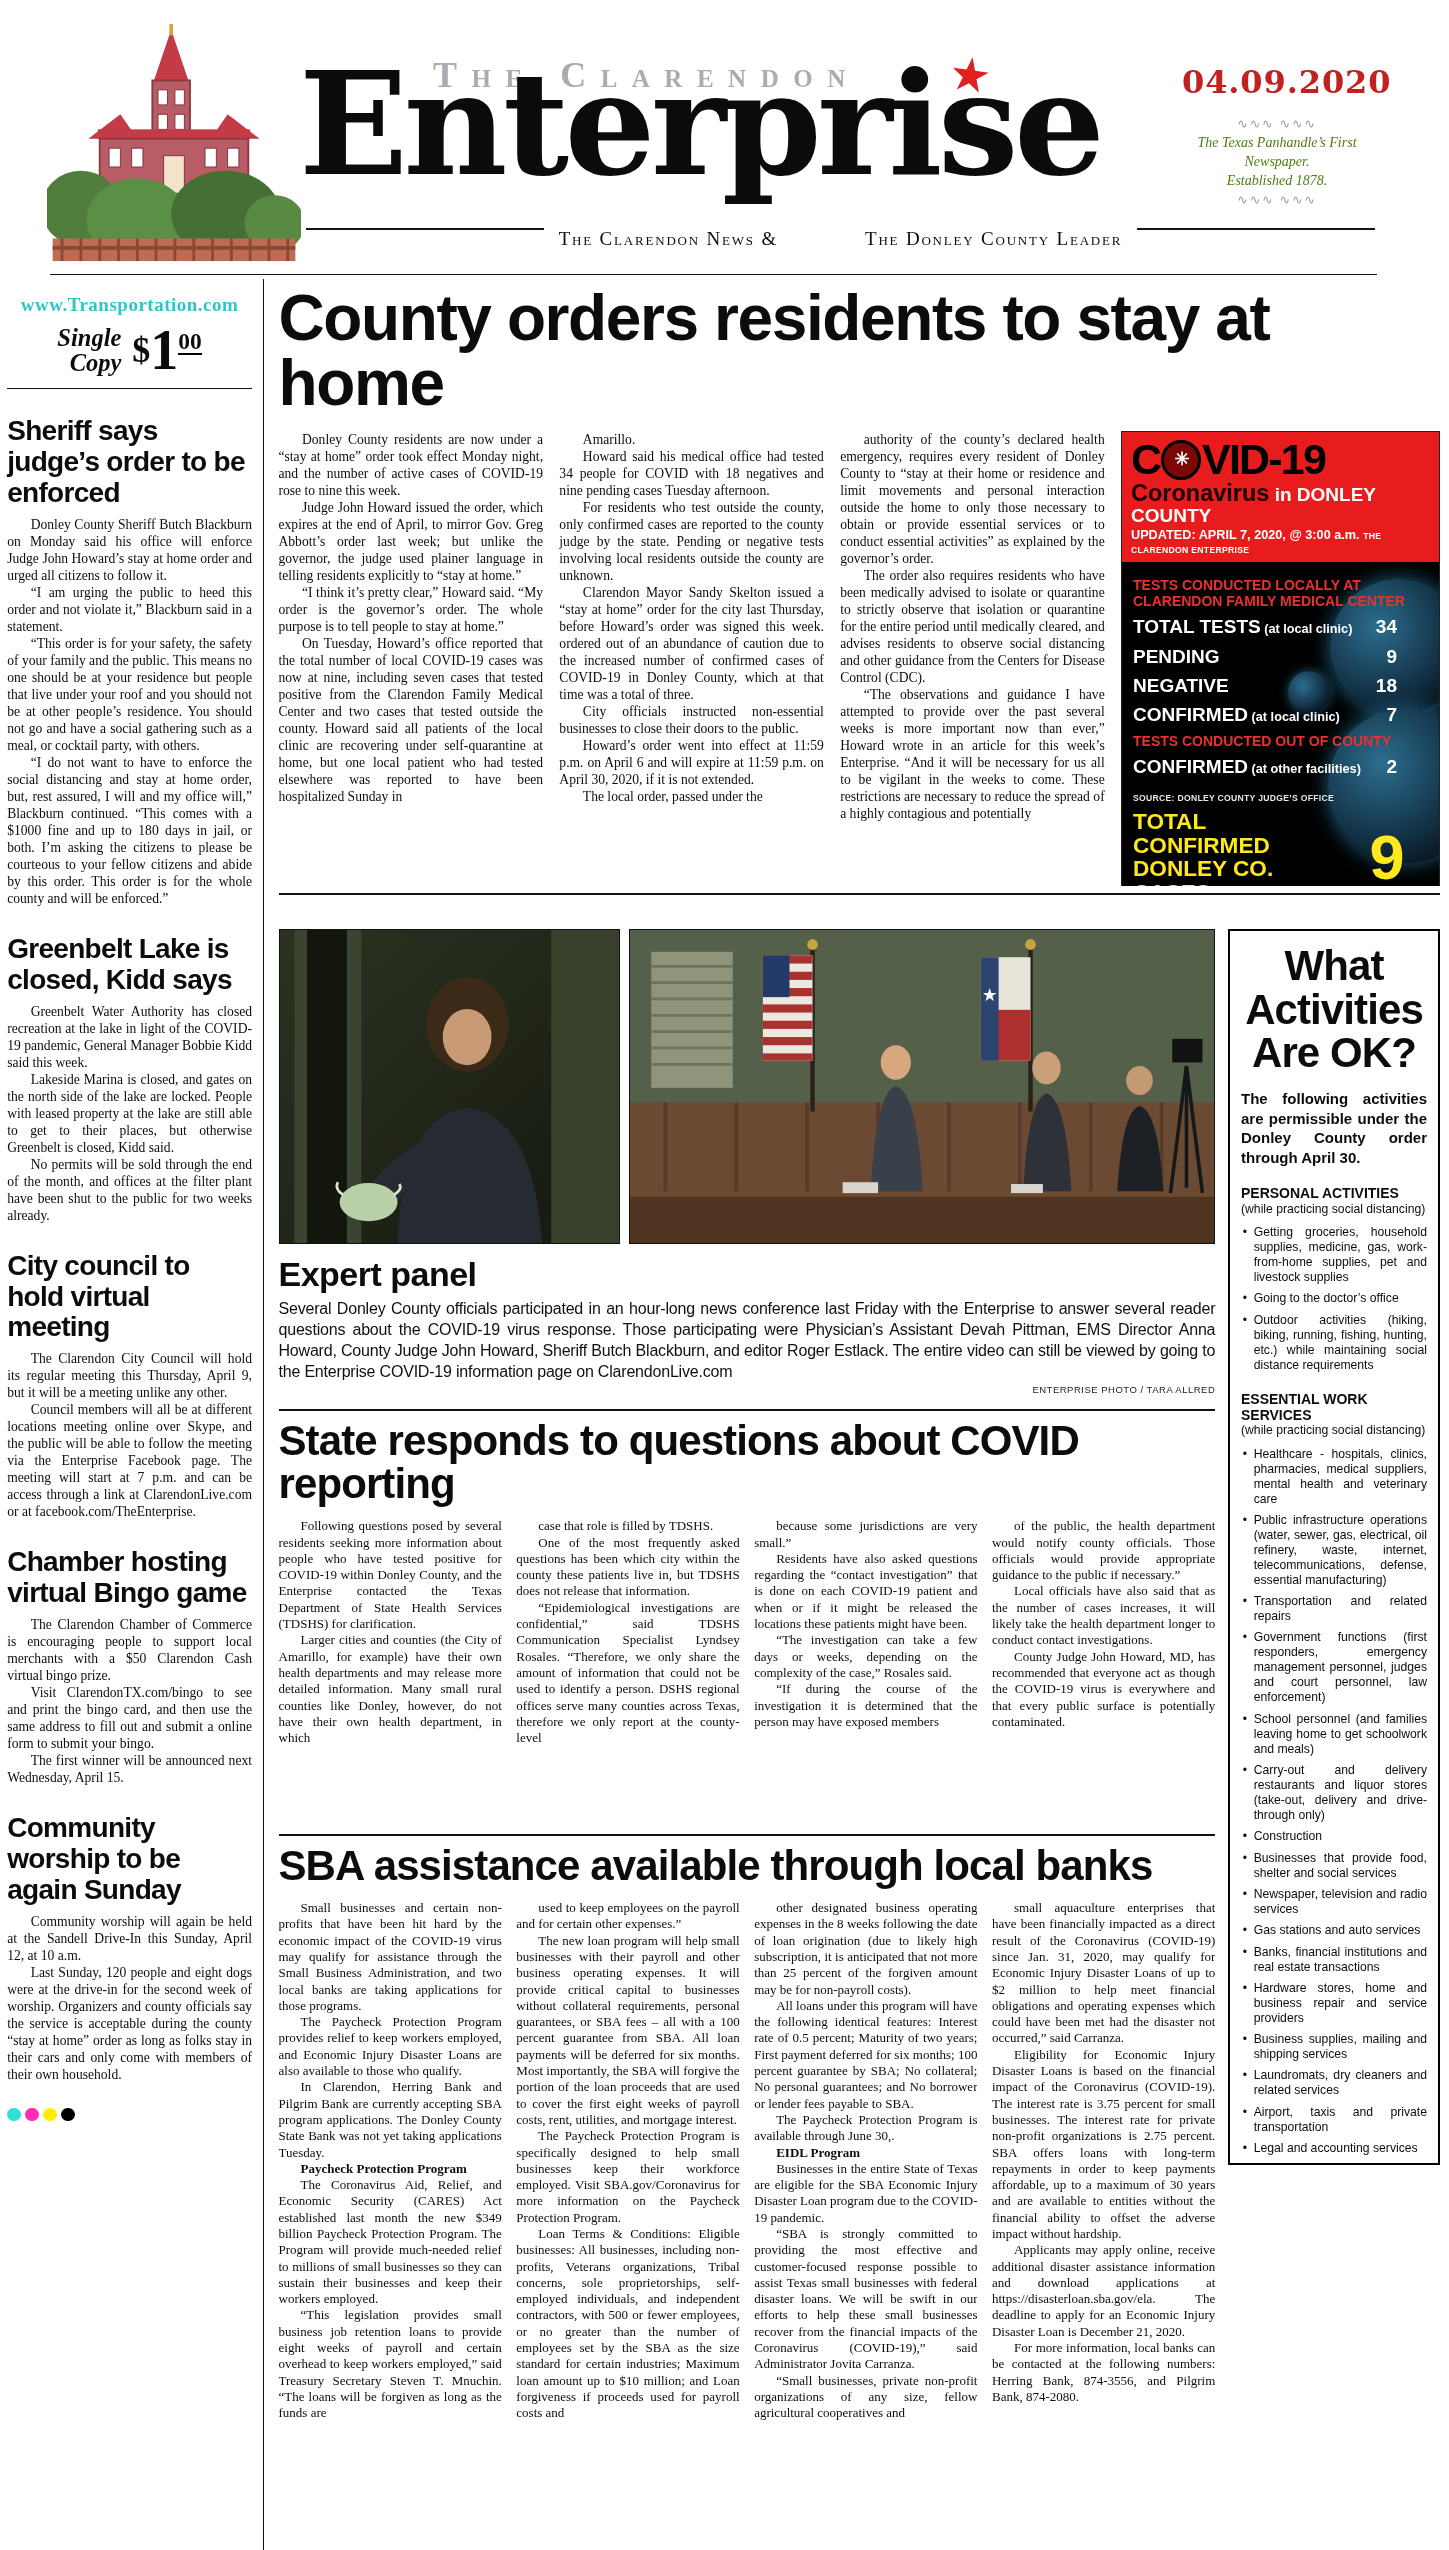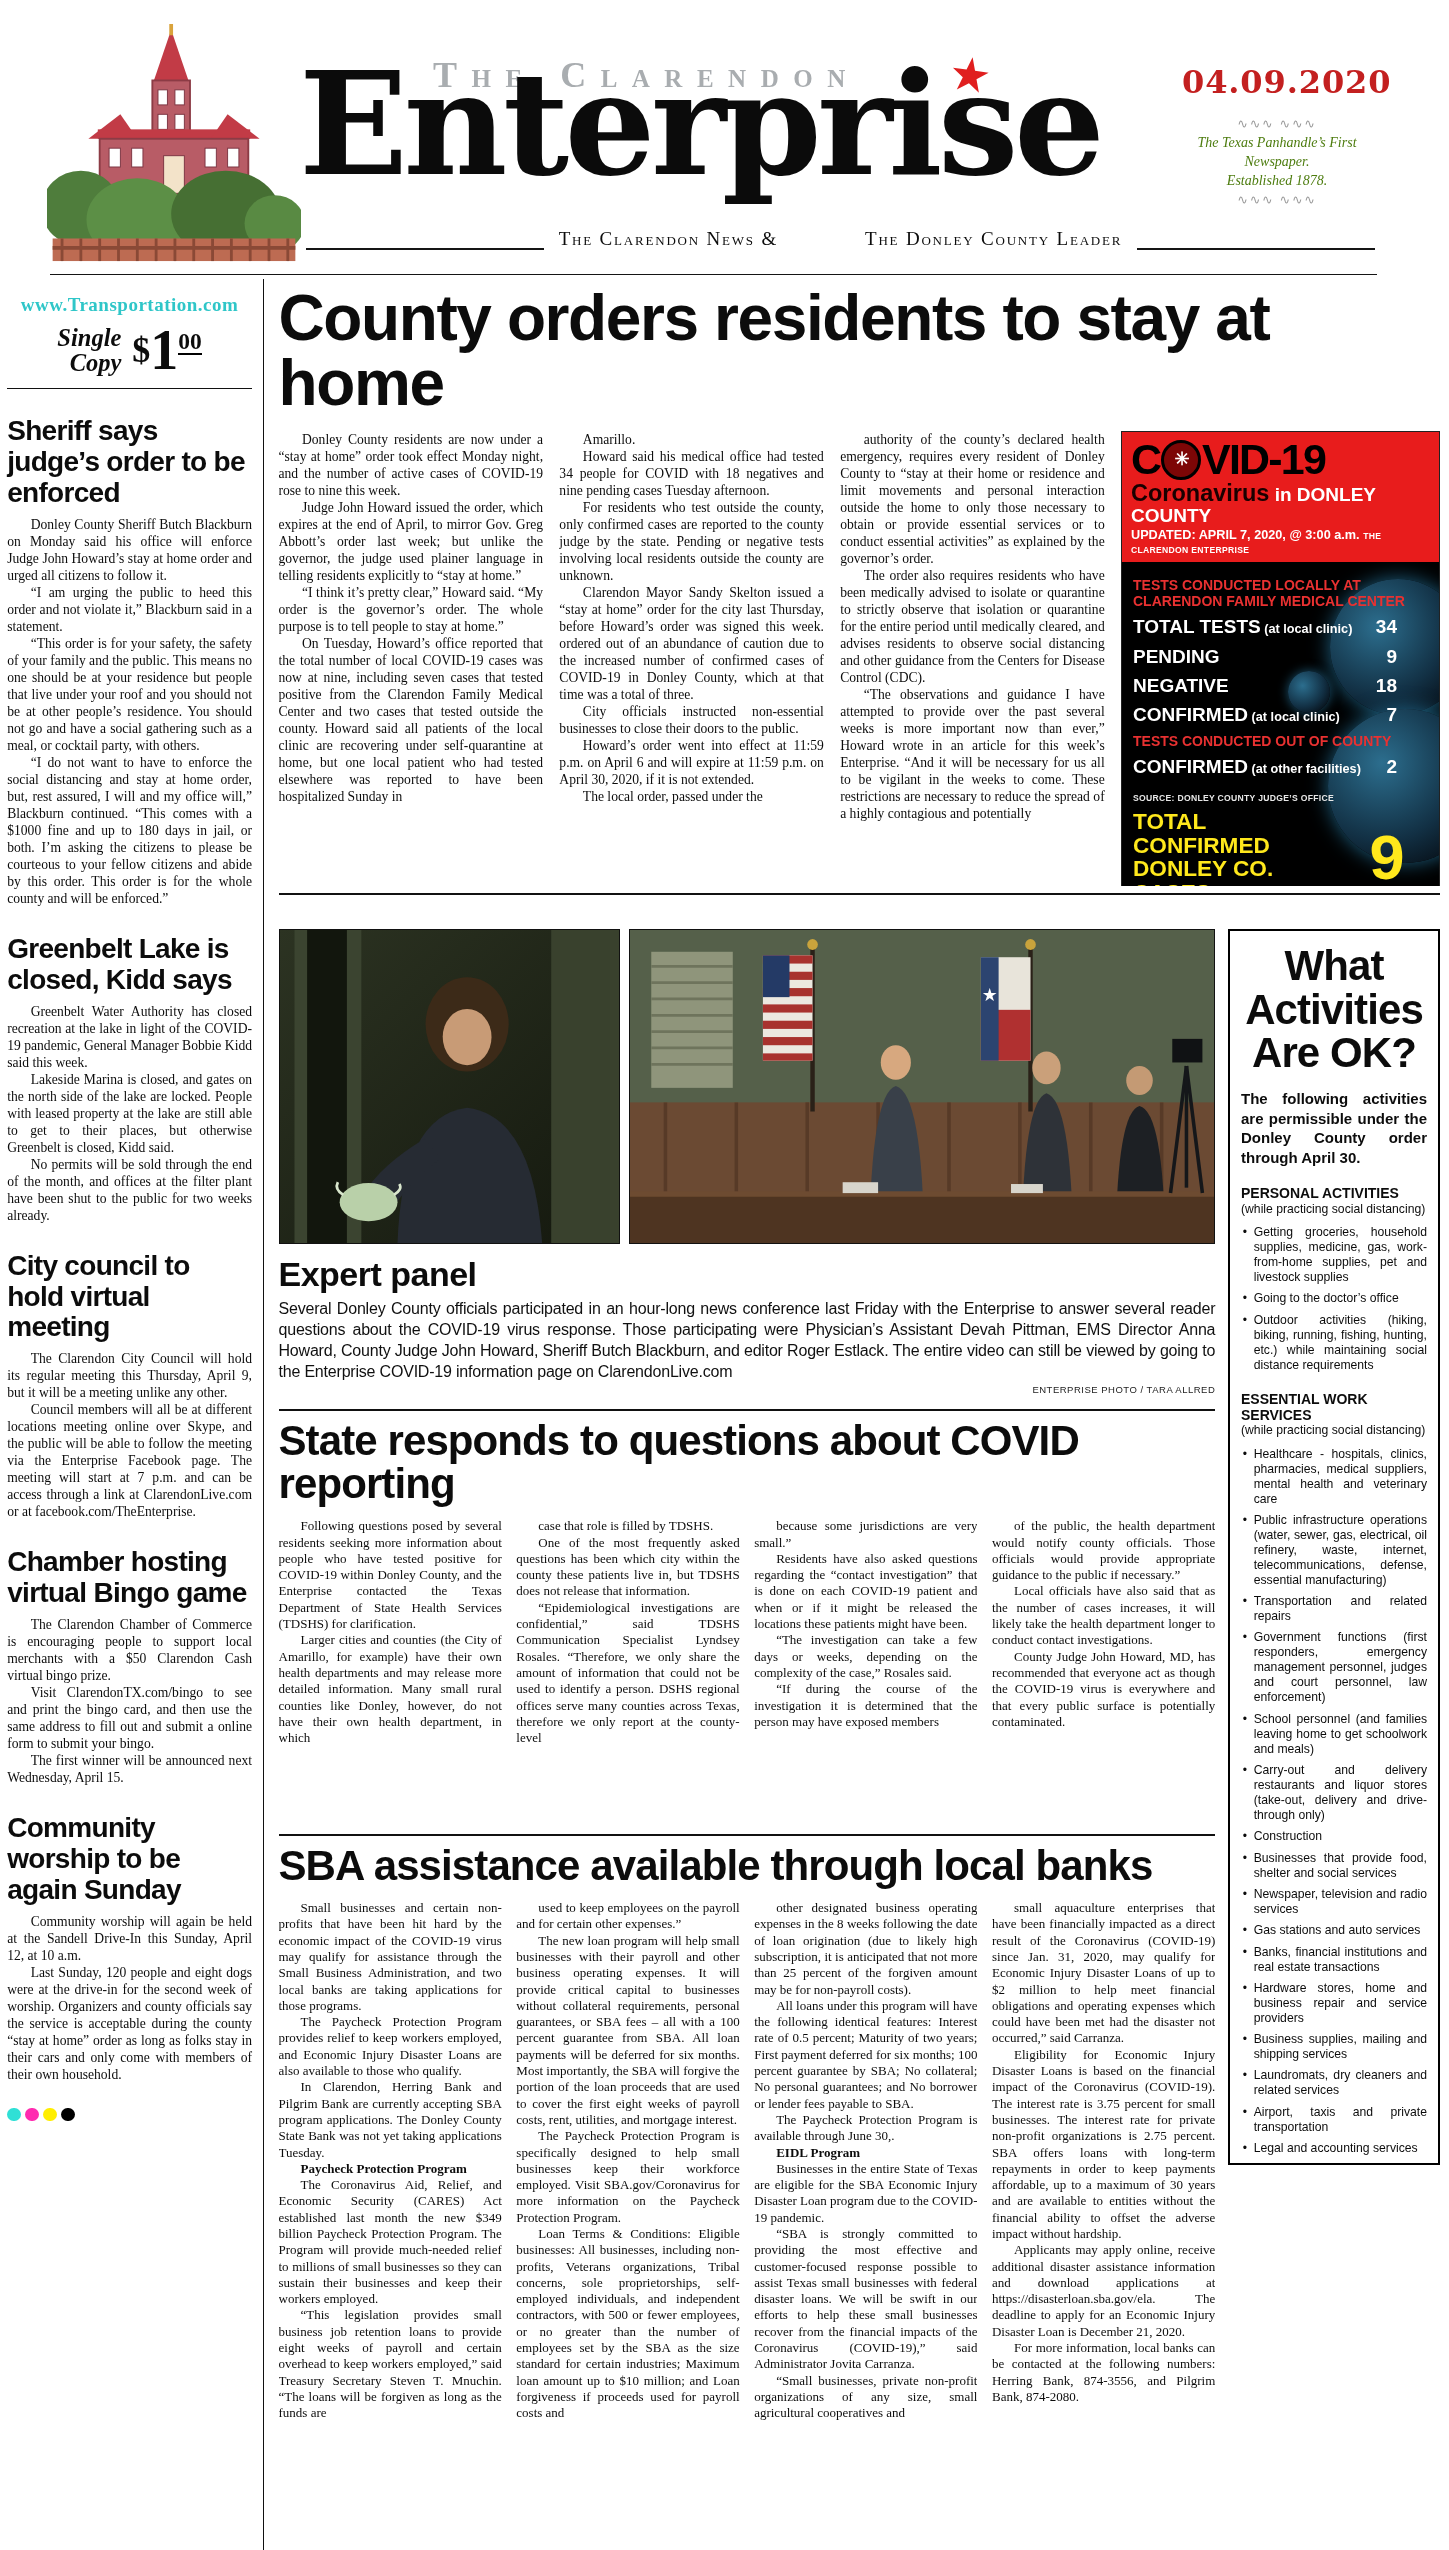--- a/index.html
+++ b/index.html
@@ -13,21 +13,21 @@
           font-size:36px;letter-spacing:14.5px;color:#a9adb0;}
   .mast-star{position:absolute;left:949px;top:47px;color:#e01f1f;font-size:47px;transform:rotate(8deg);}
   .logo{position:absolute;left:299px;top:53px;font-family:"DejaVu Serif",serif;font-weight:700;
         font-size:143px;letter-spacing:-4.5px;color:#0b0b0b;line-height:1;}
   .mast-date{position:absolute;left:1182px;top:63px;width:190px;text-align:center;color:#c32020;
              font-family:"DejaVu Serif",serif;font-weight:700;font-size:32px;letter-spacing:0.9px;}
   .orn{position:absolute;left:1182px;width:190px;text-align:center;color:#9a9a9a;font-size:12.7px;letter-spacing:1.8px;}
   .orn1{top:116px;} .orn2{top:192px;}
   .tagline{position:absolute;left:1173px;top:134px;width:208px;text-align:center;font-style:italic;
            font-size:14px;line-height:1.35;color:#4d7c0f;}
-  .band{position:absolute;left:306px;right:74px;top:228px;display:flex;align-items:flex-end;gap:14.5px;}
+  .band{position:absolute;left:306px;right:74px;top:228px;display:flex;align-items:flex-start;gap:14.5px;}
   .band-line{flex:1;height:1.8px;background:#151515;}
   .band-text{font-variant:small-caps;font-size:19px;letter-spacing:1.8px;white-space:nowrap;}
   .band-gap{width:58px;}
   
   .content{display:flex;align-items:stretch;}
   .left-rail{width:264px;box-sizing:border-box;border-right:1.8px solid #111;
              padding:14.5px 11px 9px 7.2px;}
   .main{flex:1;box-sizing:border-box;padding:5.4px 9px 0 14.5px;}
   
   .site-url{text-align:center;color:#2fc6c8;font-weight:700;font-size:19px;letter-spacing:0.5px;}
@@ -463,21 +463,21 @@
                 <p class="body-p">The Paycheck Protection Program is specifically designed to help small businesses keep their workforce employed. Visit SBA.gov/Coronavirus for more information on the Paycheck Protection Program.</p>
                 <p class="body-p">Loan Terms &amp; Conditions: Eligible businesses: All businesses, including non-profits, Veterans organizations, Tribal concerns, sole proprietorships, self-employed individuals, and independent contractors, with 500 or fewer employees, or no greater than the number of employees set by the SBA as the size standard for certain industries; Maximum loan amount up to $10 million; and Loan forgiveness if proceeds used for payroll costs and</p>
               </div>
               <div class="sba-col">
                 <p class="body-p">other designated business operating expenses in the 8 weeks following the date of loan origination (due to likely high subscription, it is anticipated that not more than 25 percent of the forgiven amount may be for non-payroll costs).</p>
                 <p class="body-p">All loans under this program will have the following identical features: Interest rate of 0.5 percent; Maturity of two years; First payment deferred for six months; 100 percent guarantee by SBA; No collateral; No personal guarantees; and No borrower or lender fees payable to SBA.</p>
                 <p class="body-p">The Paycheck Protection Program is available through June 30,.</p>
                 <p class="body-p subhead">EIDL Program</p>
                 <p class="body-p">Businesses in the entire State of Texas are eligible for the SBA Economic Injury Disaster Loan program due to the COVID-19 pandemic.</p>
                 <p class="body-p">“SBA is strongly committed to providing the most effective and customer-focused response possible to assist Texas small businesses with federal disaster loans. We will be swift in our efforts to help these small businesses recover from the financial impacts of the Coronavirus (COVID-19),” said Administrator Jovita Carranza.</p>
-                <p class="body-p">“Small businesses, private non-profit organizations of any size, small agricultural cooperatives and</p>
+                <p class="body-p">“Small businesses, private non-profit organizations of any size, fellow agricultural cooperatives and</p>
               </div>
               <div class="sba-col">
                 <p class="body-p">small aquaculture enterprises that have been financially impacted as a direct result of the Coronavirus (COVID-19) since Jan. 31, 2020, may qualify for Economic Injury Disaster Loans of up to $2 million to help meet financial obligations and operating expenses which could have been met had the disaster not occurred,” said Carranza.</p>
                 <p class="body-p">Eligibility for Economic Injury Disaster Loans is based on the financial impact of the Coronavirus (COVID-19). The interest rate is 3.75 percent for small businesses. The interest rate for private non-profit organizations is 2.75 percent. SBA offers loans with long-term repayments in order to keep payments affordable, up to a maximum of 30 years and are available to entities without the financial ability to offset the adverse impact without hardship.</p>
                 <p class="body-p">Applicants may apply online, receive additional disaster assistance information and download applications at https://disasterloan.sba.gov/ela.  The deadline to apply for an Economic Injury Disaster Loan is December 21, 2020.</p>
                 <p class="body-p">For more information, local banks can be contacted at the following numbers: Herring Bank, 874-3556, and Pilgrim Bank, 874-2080.</p>
               </div>
             </div>
         </div>
 

